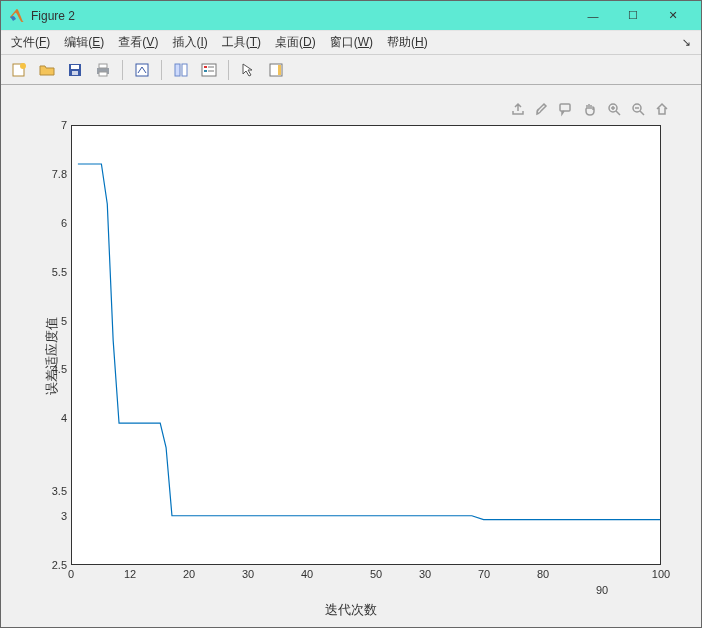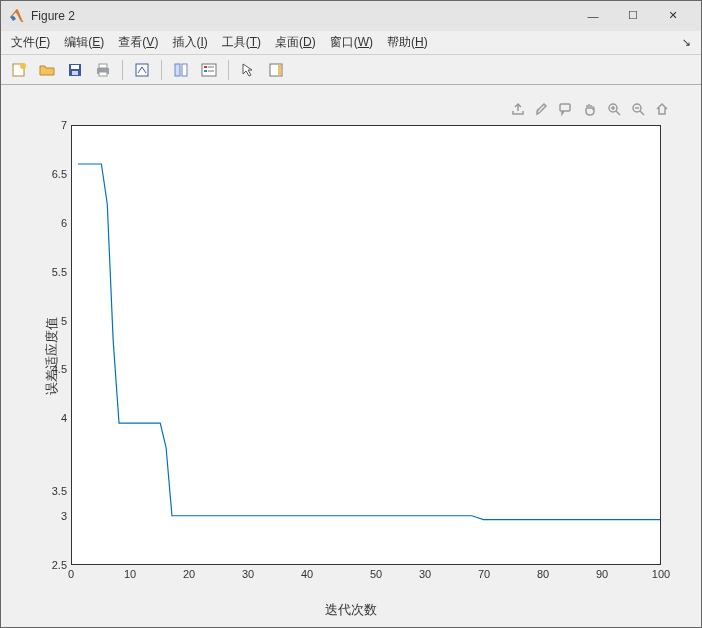--- a/index.html
+++ b/index.html
@@ -9,21 +9,21 @@
     font-size: 12px;
     background: #f0f0f0;
     width: 702px;
     height: 628px;
     overflow: hidden;
     border: 1px solid #666;
     background: #fff;
   }
   .titlebar {
     height: 30px;
-    background: #e5e5e5;
+    background: #5eead4;
     display: flex;
     align-items: center;
     padding: 0 8px;
     border-bottom: 1px solid #e5e5e5;
   }
   .titlebar .app-icon {
     width: 16px; height: 16px; margin-right: 6px;
     display: inline-flex; align-items: center; justify-content: center;
   }
   .titlebar .title { flex: 0 0 auto; font-size: 12px; color: #333; }
@@ -263,34 +263,34 @@
     <svg class="line-svg" viewBox="0 0 590 440" preserveAspectRatio="none">
       <polyline id="data-line" fill="none" stroke-width="1.2" points="5.90,38.13 11.80,38.13 17.70,38.13 23.60,38.13 29.50,38.13 35.40,78.22 41.30,215.11 47.20,298.22 53.10,298.22 59.00,298.22 64.90,298.22 70.80,298.22 76.70,298.22 82.60,298.22 88.50,298.22 94.40,322.67 100.30,391.11 106.20,391.11 112.10,391.11 118.00,391.11 147.50,391.11 177.00,391.11 206.50,391.11 236.00,391.11 265.50,391.11 295.00,391.11 324.50,391.11 354.00,391.11 383.50,391.11 401.20,391.11 413.00,395.02 442.50,395.02 472.00,395.02 501.50,395.02 531.00,395.02 560.50,395.02 590.00,395.02" stroke="#0072bd"></polyline>
     </svg>
   </div>
 
   <div class="ylabel">误差适应度值</div>
   <div class="xlabel">迭代次数</div>
 
   <div id="tick-container">
       <div class="tick-x" style="left: 70px;">0</div>
-      <div class="tick-x" style="left: 129px;">10</div>
+      <div class="tick-x" style="left: 129px;">12</div>
       <div class="tick-x" style="left: 188px;">20</div>
       <div class="tick-x" style="left: 247px;">30</div>
       <div class="tick-x" style="left: 306px;">40</div>
       <div class="tick-x" style="left: 375px;">50</div>
       <div class="tick-x" style="left: 424px;">30</div>
       <div class="tick-x" style="left: 483px;">70</div>
       <div class="tick-x" style="left: 542px;">80</div>
-      <div class="tick-x" style="left: 601px;">90</div>
+      <div class="tick-x" style="left: 601px; margin-top: 16px;">90</div>
       <div class="tick-x" style="left: 660px;">100</div>
       <div class="tick-y" style="top: 480px;">2.5</div>
       <div class="tick-y" style="top: 431.111px;">3</div>
       <div class="tick-y" style="top: 382.222px; margin-top: 24px;">3.5</div>
       <div class="tick-y" style="top: 333.333px;">4</div>
       <div class="tick-y" style="top: 284.444px;">4.5</div>
       <div class="tick-y" style="top: 235.556px;">5</div>
       <div class="tick-y" style="top: 186.667px;">5.5</div>
       <div class="tick-y" style="top: 137.778px;">6</div>
-      <div class="tick-y" style="top: 88.8889px;">6.5</div>
+      <div class="tick-y" style="top: 88.8889px;">7.8</div>
       <div class="tick-y" style="top: 40px;">7</div>
     </div>
 </div>
 
 </body></html>

